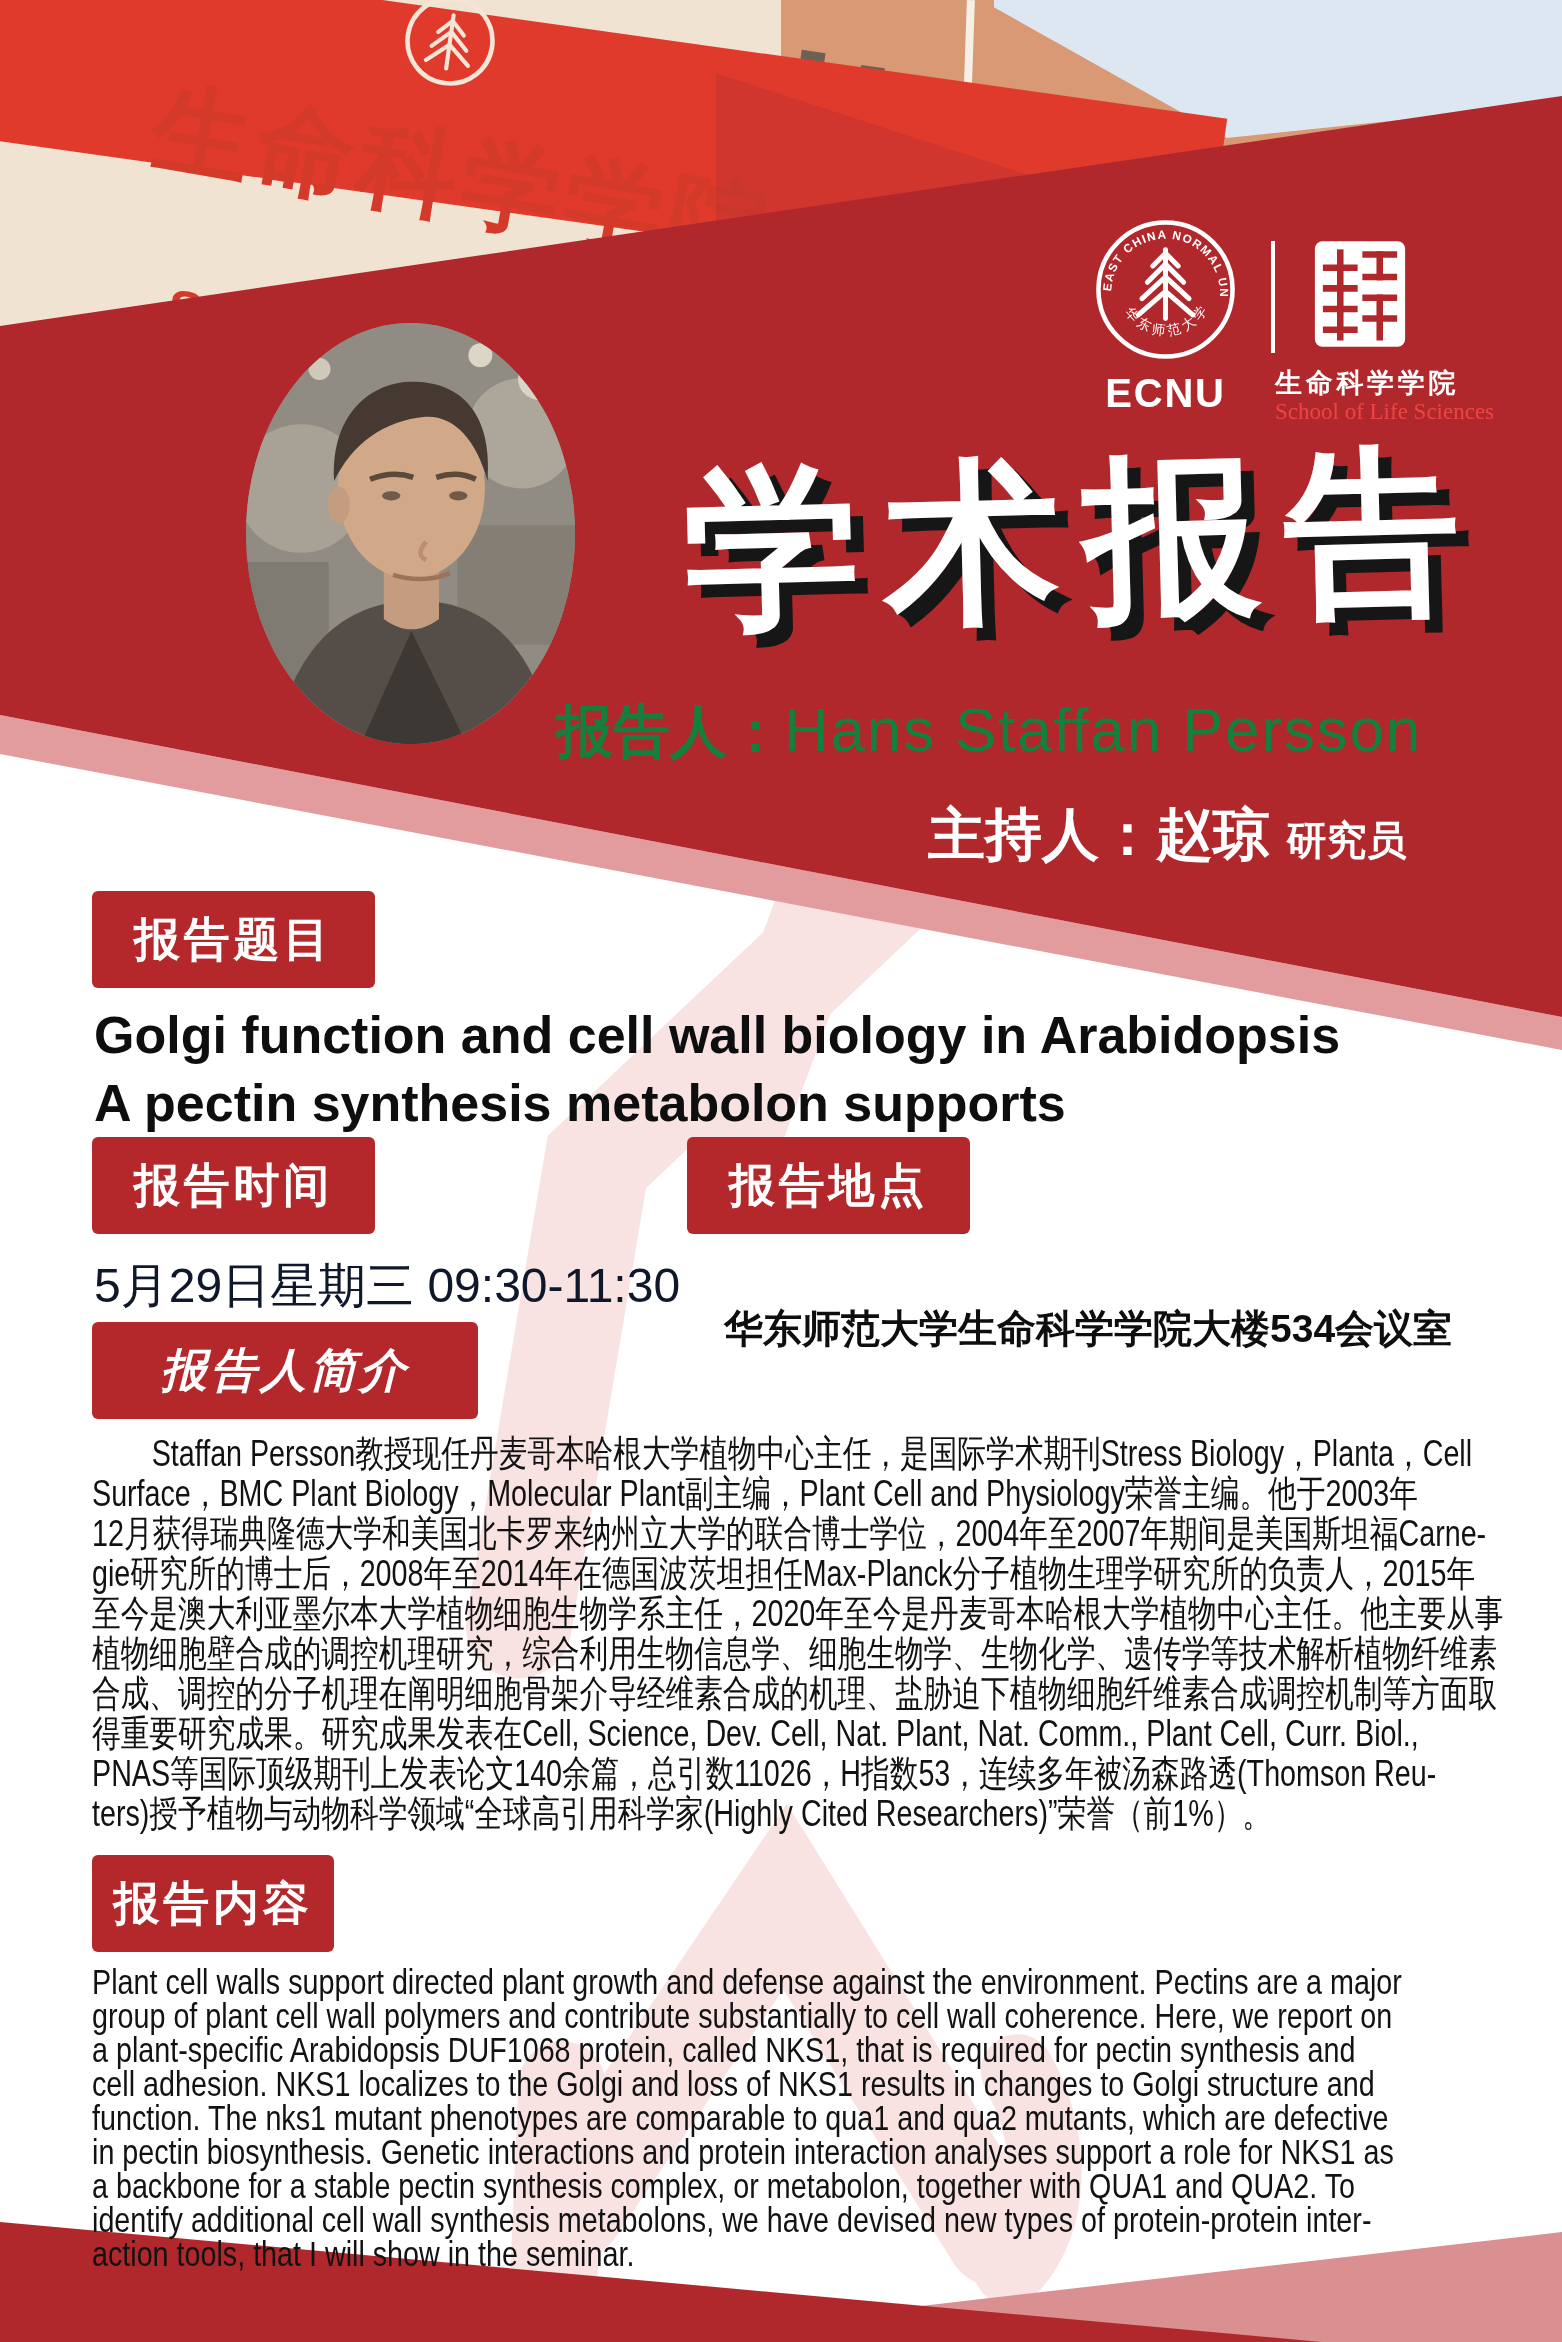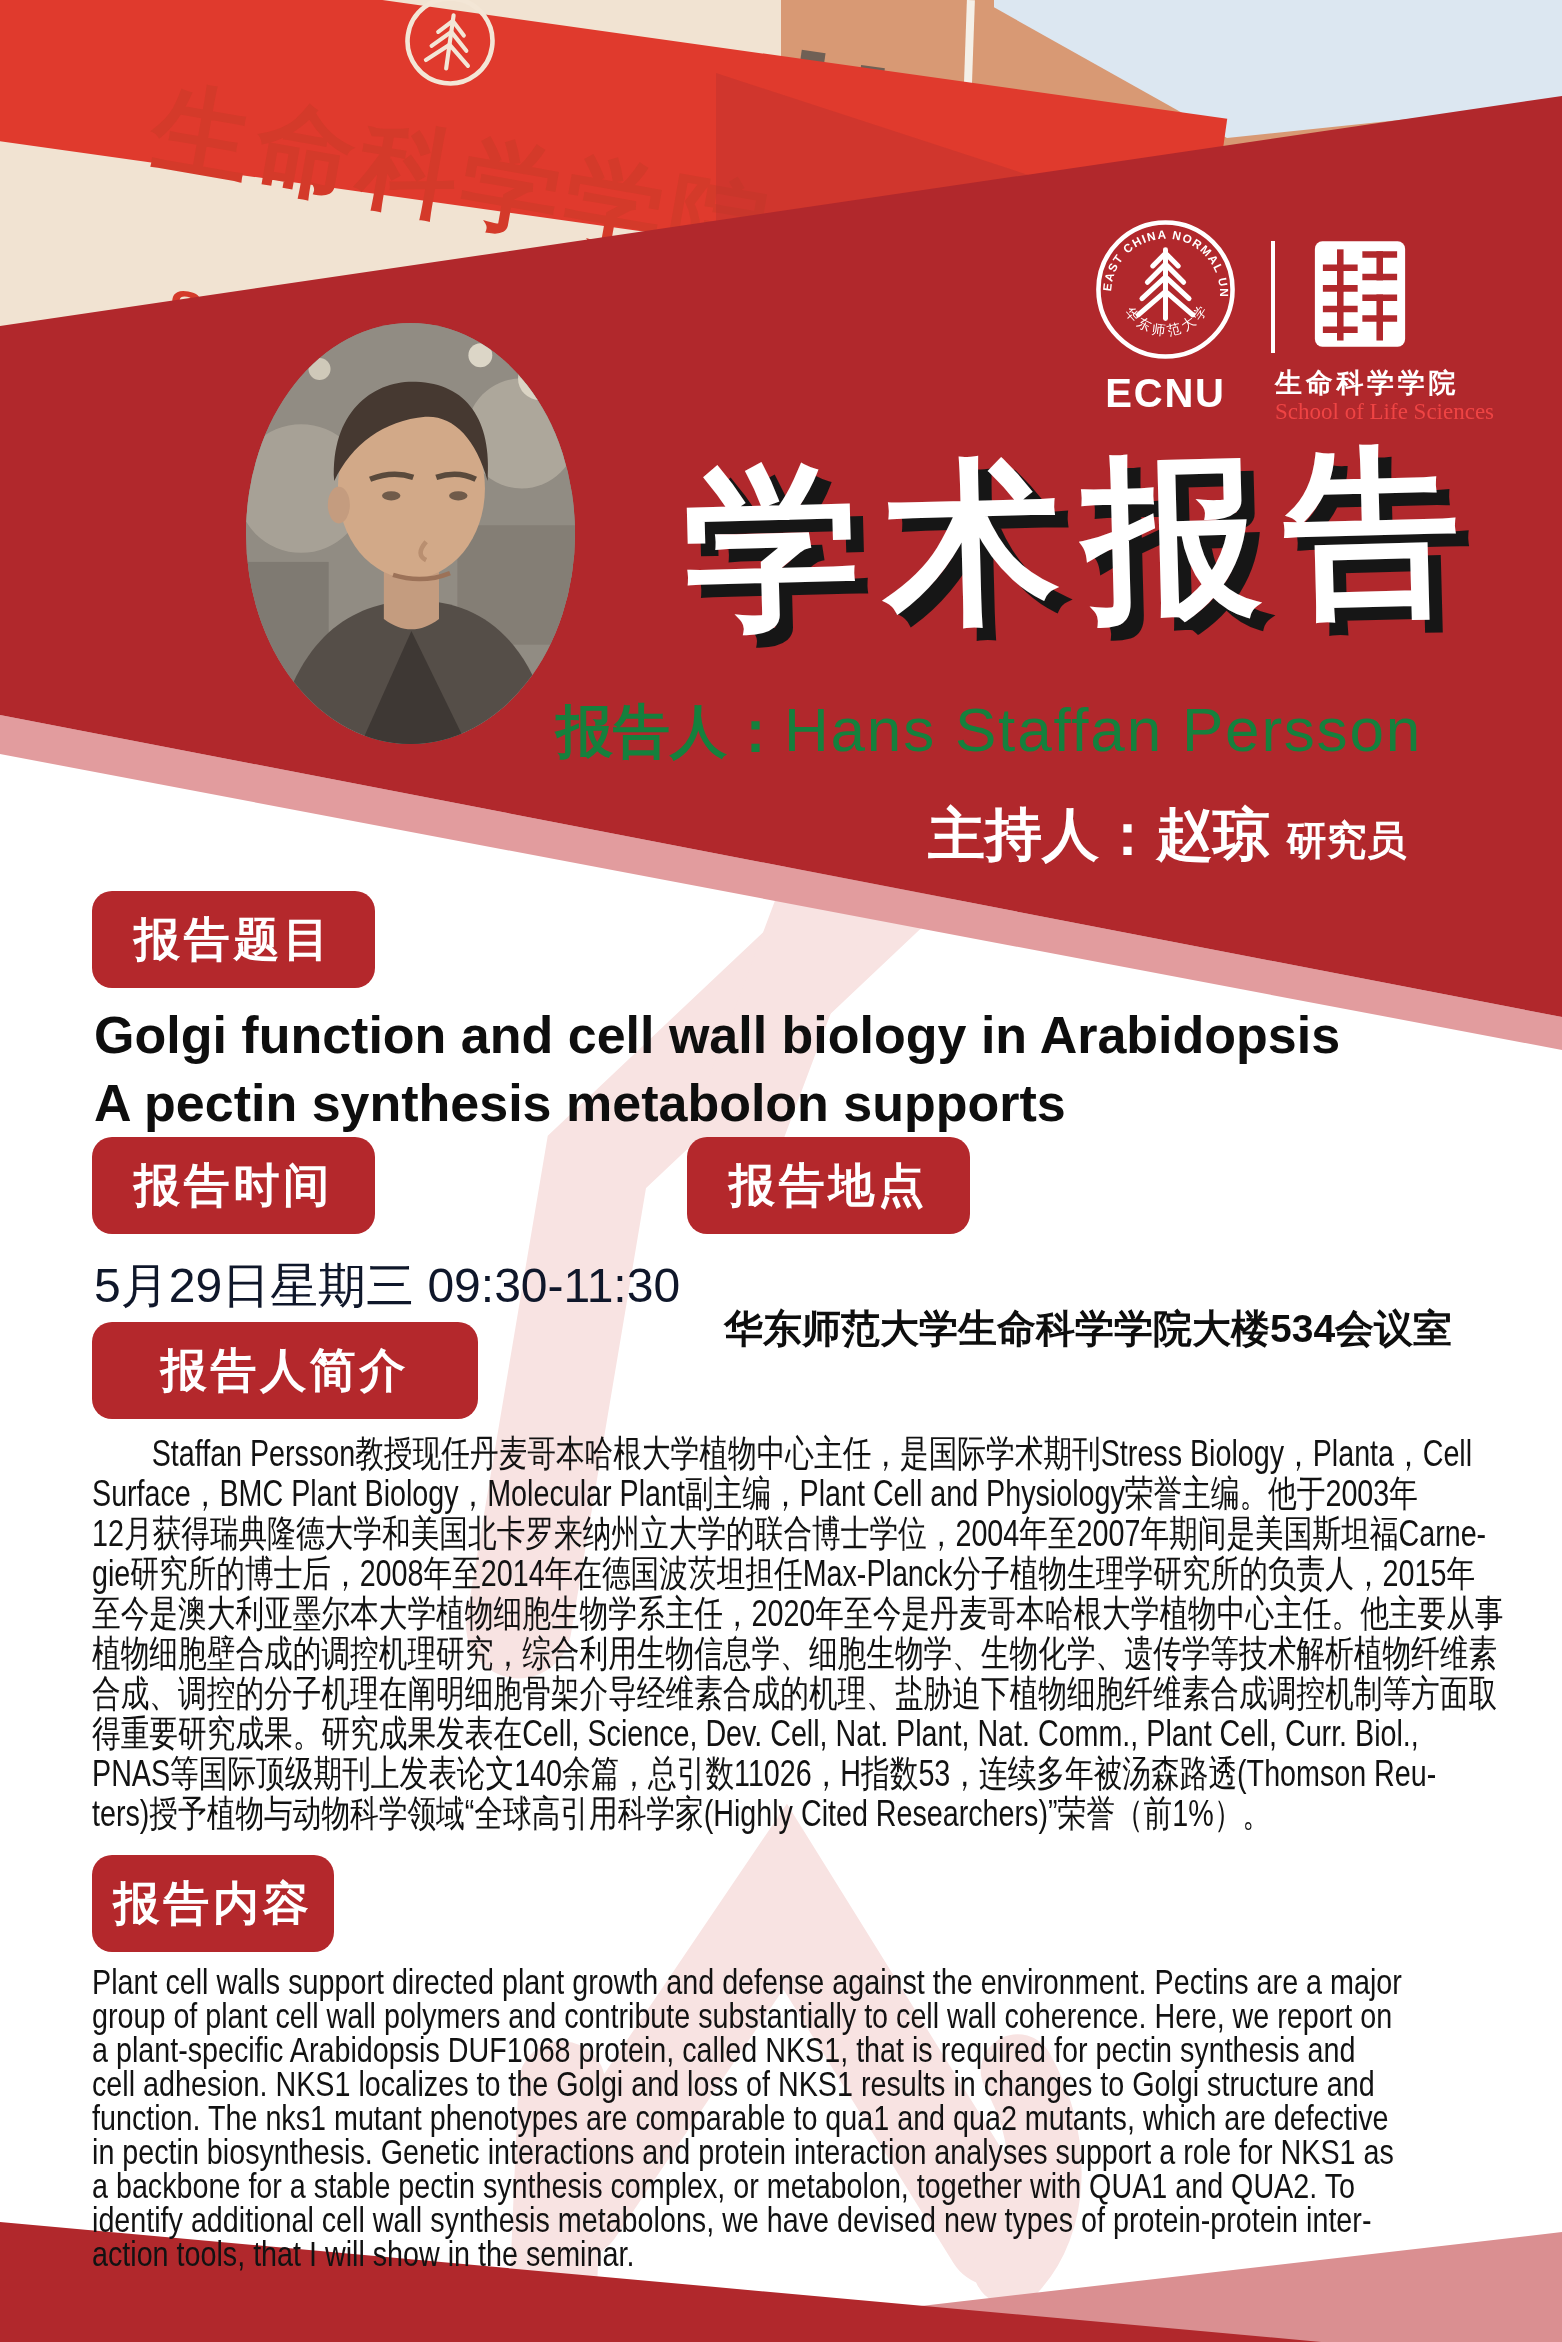--- a/index.html
+++ b/index.html
@@ -52,25 +52,25 @@
                 white-space:nowrap;text-shadow:13px 13px 0 #161616;transform:rotate(-1.5deg);}
   .speaker-line{left:556px;top:694px;color:#15803d;white-space:nowrap;}
   .speaker-label{font-size:57px;font-weight:bold;}
   .speaker-name{font-size:62px;letter-spacing:1.8px;}
   .host-line{left:928px;top:797px;color:#fff;white-space:nowrap;}
   .host-label,.host-name{font-size:57px;font-weight:bold;}
   .host-title{font-size:40px;font-weight:bold;margin-left:16.5px;}
 
   
   .badge{position:absolute;display:flex;align-items:center;justify-content:center;background:#B4282C;
-         color:#fff;font-weight:bold;font-size:46px;border-radius:20px;letter-spacing:3.7px;}
+         color:#fff;font-weight:bold;font-size:46px;border-radius:6px;letter-spacing:3.7px;}
   .badge.b-topic{left:92px;top:891px;width:283px;height:97px;}
   .badge.b-time{left:92px;top:1137px;width:283px;height:97px;}
   .badge.b-loc{left:687px;top:1137px;width:283px;height:97px;}
-  .badge.b-bio{left:92px;top:1322px;width:386px;height:97px;}
+  .badge.b-bio{left:92px;top:1322px;width:386px;height:97px;font-style:italic;}
   .badge.b-content{left:92px;top:1855px;width:242px;height:97px;}
 
   
   .topic-title{left:94px;top:1001px;font-size:52px;font-weight:bold;color:#0e0e0e;line-height:68px;white-space:nowrap;}
   .time-value{left:94px;top:1254px;font-size:48px;font-weight:normal;color:#0f172a;white-space:nowrap;}
   .loc-value{left:724px;top:1264px;font-size:39px;font-weight:bold;color:#0e0e0e;white-space:nowrap;margin-top:38px;}
   .bio-text{left:92px;top:1434px;width:1883px;transform:scaleX(0.775);transform-origin:left top;
             font-size:37px;line-height:40px;color:#121212;}
   .bio-text .line{white-space:nowrap;}
   .bio-text .line.first{text-indent:77px;}

